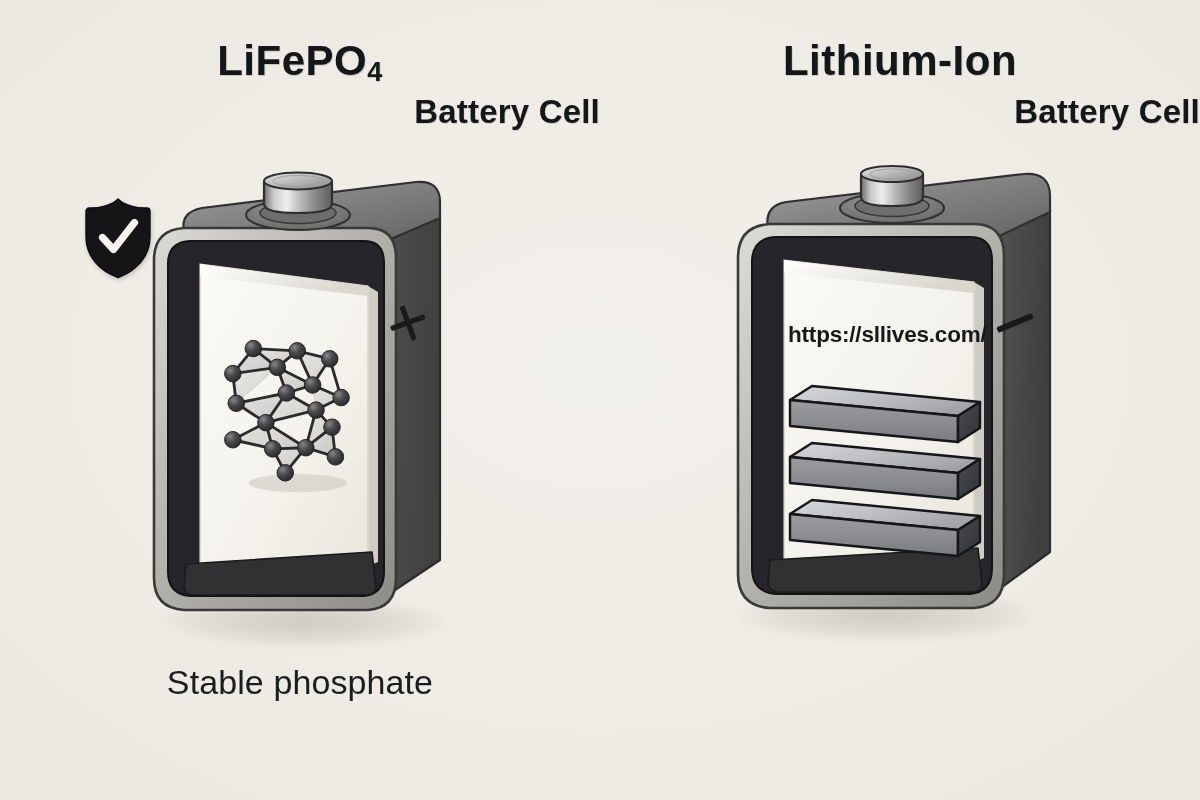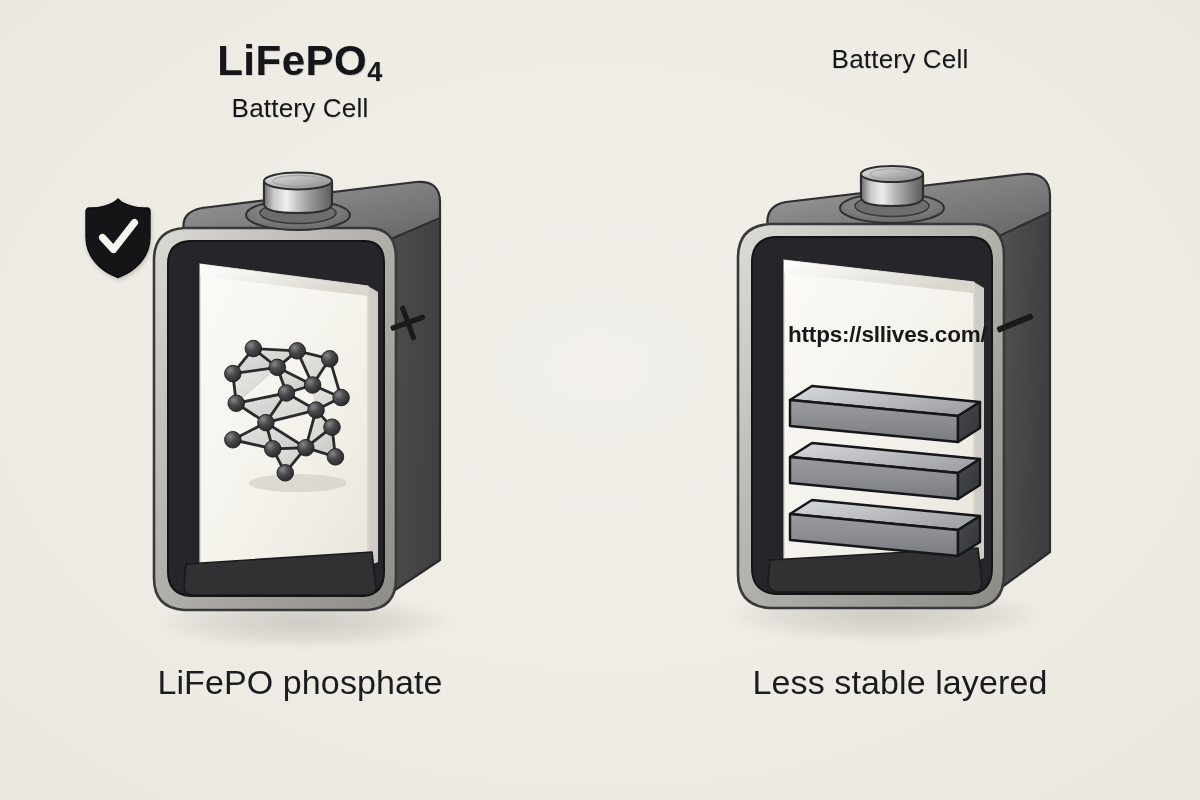--- a/index.html
+++ b/index.html
@@ -53,25 +53,26 @@
     line-height: 1.08;
     text-shadow: 0.7px 0.9px 0 rgba(200,198,190,0.95);
     white-space: nowrap;
   }
   .title-line1 .sub {
     font-size: 27px;
     vertical-align: -0.22em;
     font-weight: 700;
   }
   .title-line2 {
-    font-size: 26px;
-    font-weight: 400;
+    font-size: 33px;
+    font-weight: 700;
     margin-top: 6px;
     letter-spacing: 0.2px;
     text-shadow: 0.6px 0.8px 0 rgba(205,203,195,0.9);
+    text-align: right;
   }
 
   
   .caption {
     position: absolute;
     left: 0;
     width: 600px;
     top: 660px;
     text-align: center;
     font-size: 34px;
@@ -277,27 +278,28 @@
         <ellipse cx="158" cy="13" rx="25" ry="5.6" fill="none" stroke="#9e9e9e" stroke-width="1.2" opacity="0.8"></ellipse>
 
         <g>
           <rect x="250" y="152" width="36" height="5.2" rx="1.4" fill="#1a1a1a" transform="rotate(-20 268 155)"></rect>
           <rect x="265.5" y="137" width="5.2" height="36" rx="1.4" fill="#1a1a1a" transform="rotate(-20 268 155)"></rect>
         </g>
       </svg>
     </div>
 
     <div class="caption">
-      <span class="cl">LiFePO phosphate</span>
+      <span class="cl">Stable phosphate</span>
     </div>
   </div>
 
   <div class="panel right">
 
     <div class="title-block">
+      <div class="title-line1"><span>Lithium-Ion</span><span class="sub"></span></div>
       <div class="title-line2">Battery Cell</div>
     </div>
 
     <div class="ground-shadow" style="left:130px; top:588px; width:310px; height:54px;"></div>
 
     <div class="battery" style="left:128px; top:160px; width:340px; height:480px;">
       <svg class="bat-svg" width="340" height="480" viewBox="0 0 340 480">
         <defs>
           <linearGradient id="R_top" x1="0" y1="0" x2="0.85" y2="1">
             <stop offset="0%" stop-color="#a2a2a2"></stop>
@@ -398,17 +400,16 @@
         <ellipse cx="164" cy="14" rx="31" ry="8" fill="url(#R_termtop)" stroke="#2e2e2e" stroke-width="2"></ellipse>
         <ellipse cx="164" cy="14" rx="22" ry="5.2" fill="none" stroke="#a0a0a0" stroke-width="1.2" opacity="0.8"></ellipse>
 
         <g>
           <rect x="268" y="160" width="38" height="6" rx="1.8" fill="#1a1a1a" transform="rotate(-22 287 163)"></rect>
         </g>
       </svg>
     </div>
 
     <div class="caption">
-      <span class="cl">Less stable layered</span>
     </div>
   </div>
 
 </div>
 
 </body></html>

